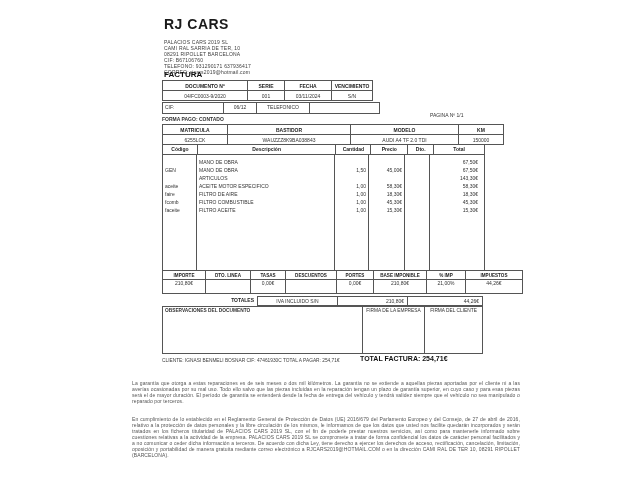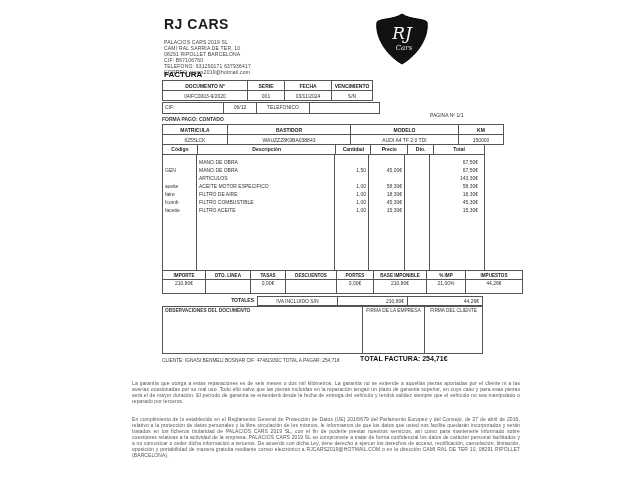--- a/index.html
+++ b/index.html
@@ -81,27 +81,20 @@
 
   <div class="abs address">
     <div>PALACIOS CARS 2019 SL</div>
     <div>CAMI RAL SARRIA DE TER, 10</div>
     <div>08291 RIPOLLET BARCELONA</div>
     <div>CIF: B67106760</div>
     <div>TELEFONO: 931290171 637936417</div>
     <div>CORREO: rjcars2019@hotmail.com</div>
   </div>
 
-  <div class="abs logo">
-    <svg width="58" height="54" viewBox="0 0 58 54">
-      <path d="M29 2 C38 8 50 6 54 10 C56 24 46 42 29 52 C12 42 2 24 4 10 C8 6 20 8 29 2 Z" fill="#121212" stroke="#000" stroke-width="1"></path>
-      <text x="29" y="27" text-anchor="middle" fill="#f4f4f4" font-family="DejaVu Serif, serif" font-style="italic" font-size="17">RJ</text>
-      <text x="31" y="38" text-anchor="middle" fill="#e8e8e8" font-family="DejaVu Serif, serif" font-style="italic" font-size="7">Cars</text>
-    </svg>
-  </div>
 
   <div class="abs factura-title">FACTURA</div>
 
   <table class="tbl doc-tbl">
     <tbody>
         <tr>
       <th style="width:80px">DOCUMENTO Nº</th>
       <th style="width:32px">SERIE</th>
       <th style="width:42px">FECHA</th>
       <th style="width:36px">VENCIMIENTO</th>

